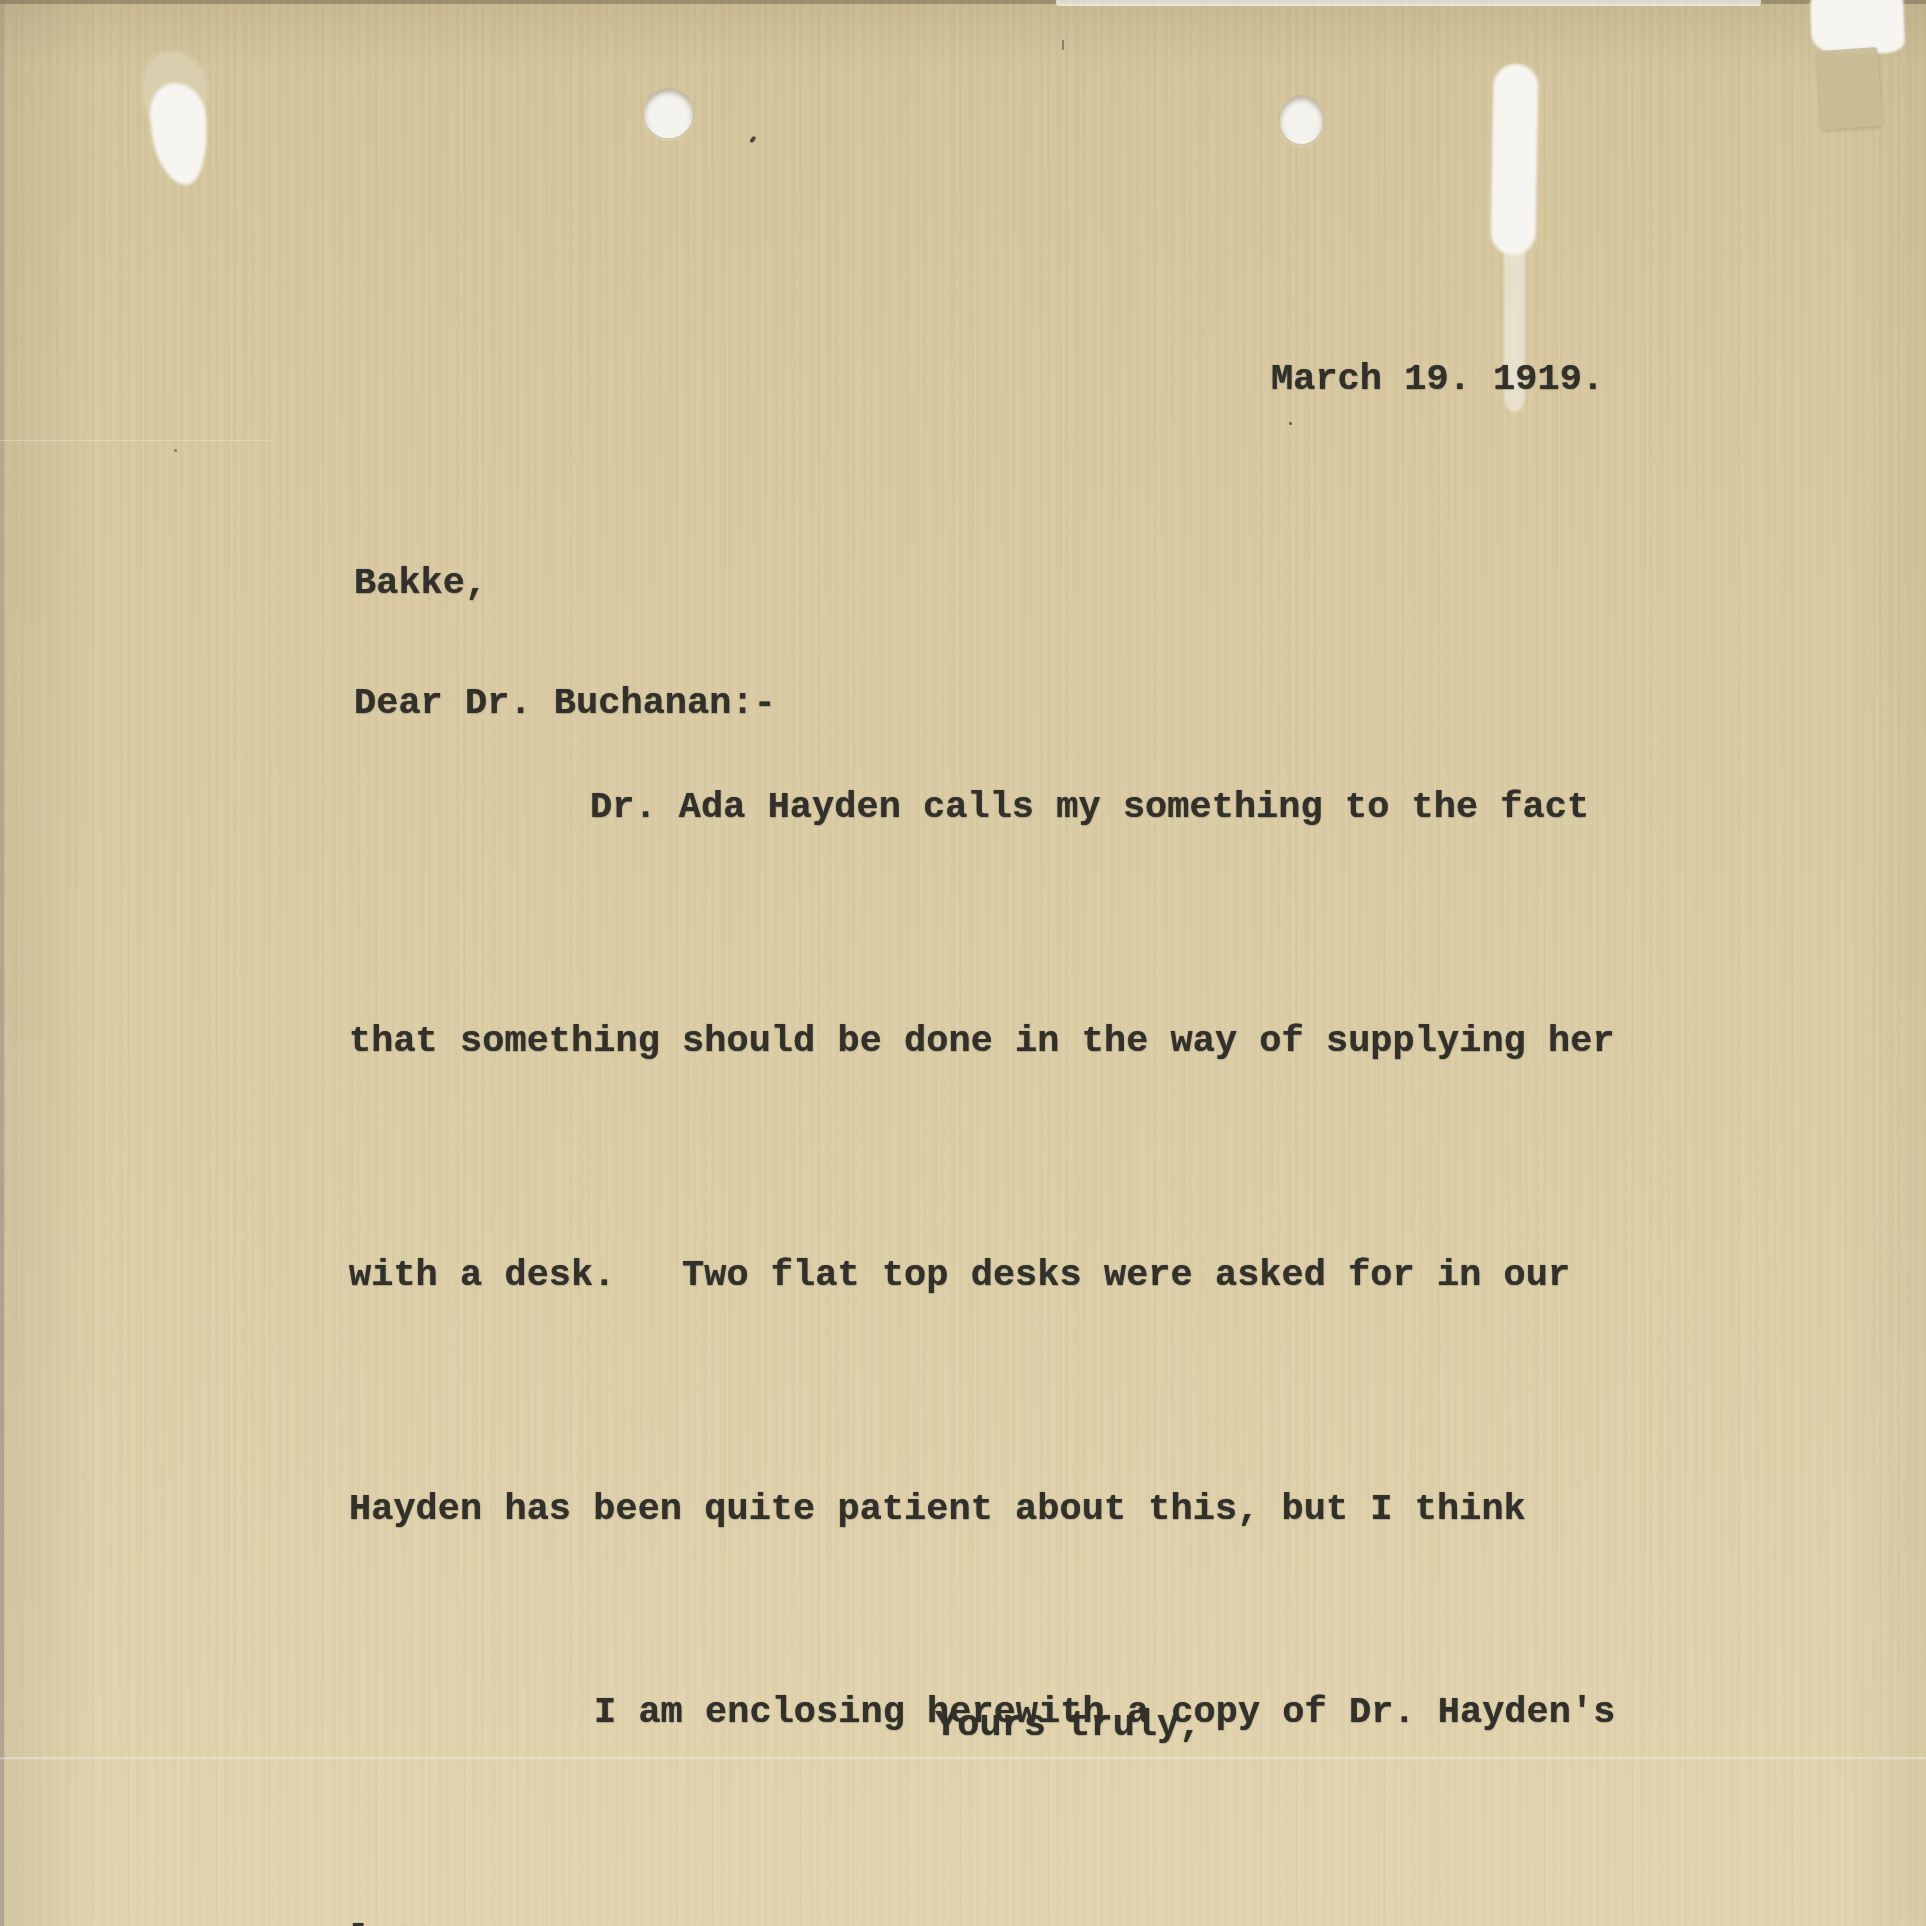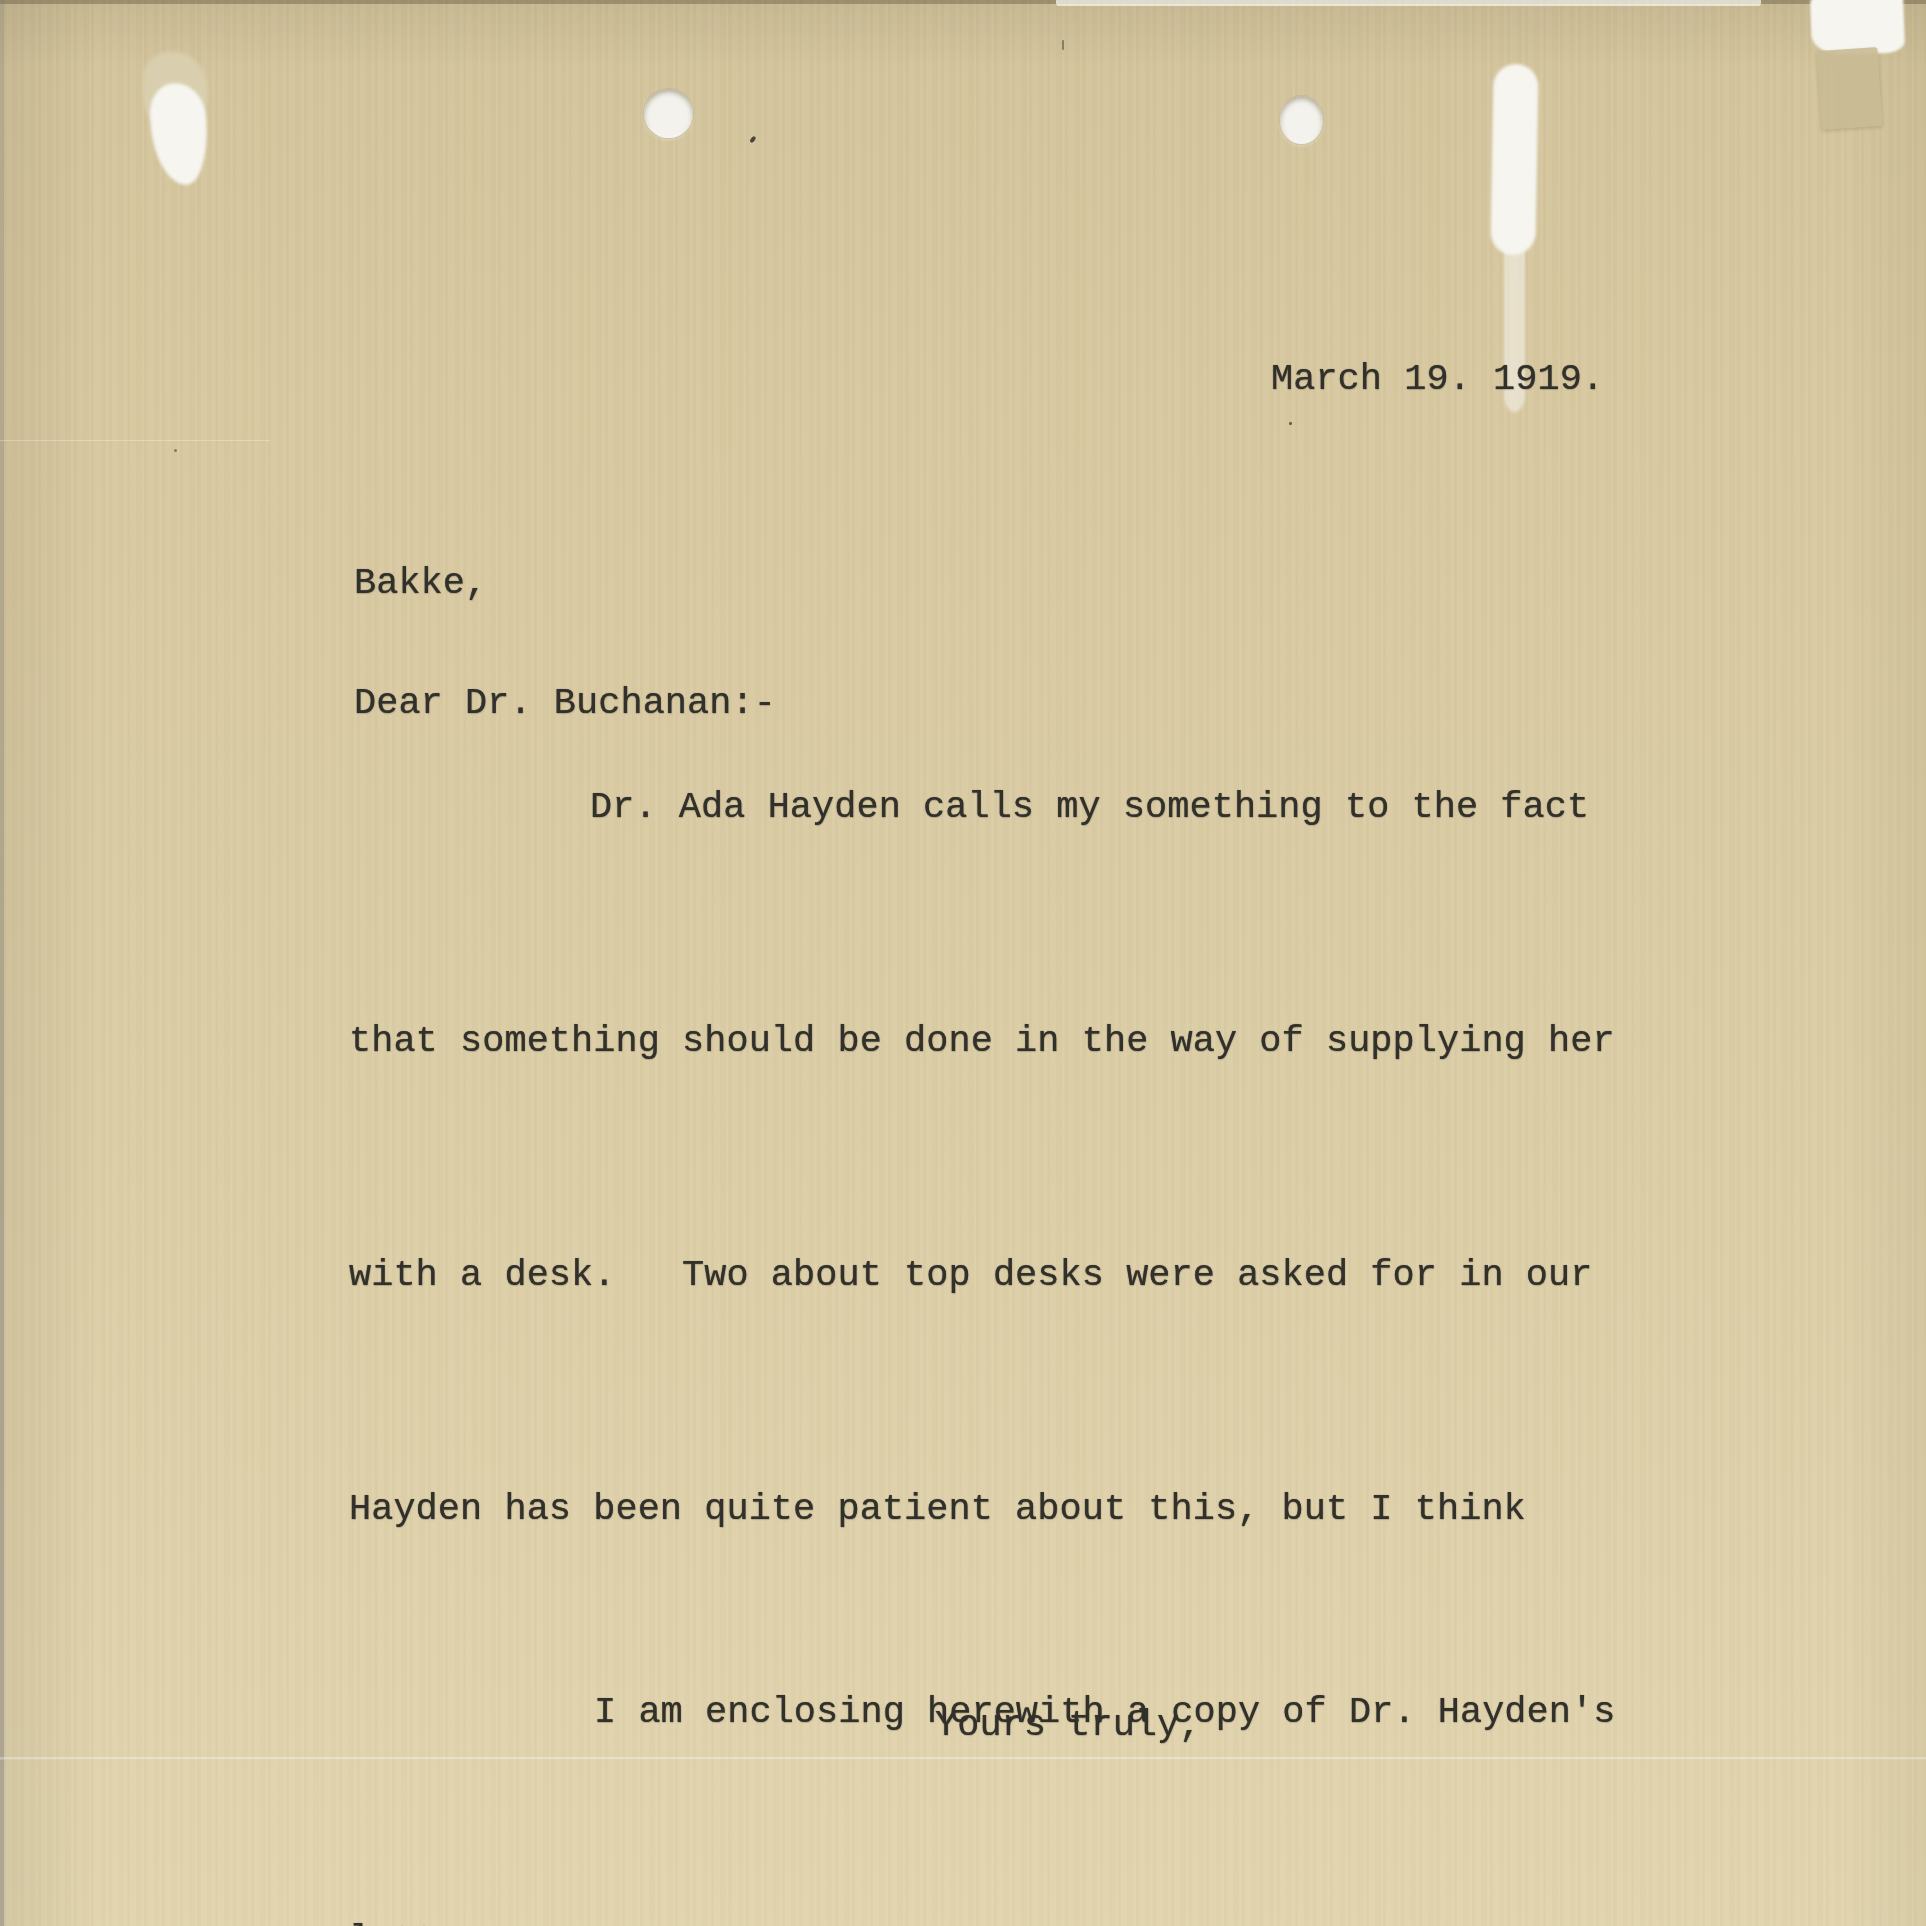--- a/index.html
+++ b/index.html
@@ -31,21 +31,21 @@
       linear-gradient(90deg,rgba(96,84,58,0.10) 0,rgba(96,84,58,0) 100px),
       linear-gradient(270deg,rgba(96,84,58,0.08) 0,rgba(96,84,58,0) 85px),
       linear-gradient(180deg,rgba(96,84,58,0.10) 0,rgba(96,84,58,0) 69px);
     pointer-events:none;
   }
   
   .typed{
     position:absolute;
     color:#32302b;
     font-size:37px;
-    font-weight:400;
+    font-weight:700;
     white-space:pre;
     text-shadow:0 0 0.8px rgba(50,48,43,.6),0.4px 0.8px 1.2px rgba(50,48,43,.2),-0.4px 0 0.8px rgba(50,48,43,.25);
   }
   .date-line{left:1271px;top:341px;line-height:77px;}
   .address{left:354px;top:483px;line-height:40px;}
   .para1{left:349px;top:612px;line-height:78px;}
   .para2{left:349px;top:1522px;line-height:76px;}
   .closing-line{left:935px;top:1687px;line-height:77px;text-align:right;}
   .ind1{padding-left:241px;}
   .ind2{padding-left:245px;text-align:right;}
@@ -102,21 +102,21 @@
   <div class="typed date-line">March 19. 1919.</div>
 
   <div class="typed address">
     <div>Bakke,</div>
     <div>Dear Dr. Buchanan:-</div>
   </div>
 
   <div class="typed para1">
     <div class="ind1">Dr. Ada Hayden calls my something to the fact</div>
     <div>that something should be done in the way of supplying her</div>
-    <div>with a desk.   Two about top desks were asked for in our</div>
+    <div>with a desk.   Two flat top desks were asked for in our</div>
     <div>Hayden has been quite patient about this, but I think</div>
     
     
     
     
     
     
     
   </div>
 

